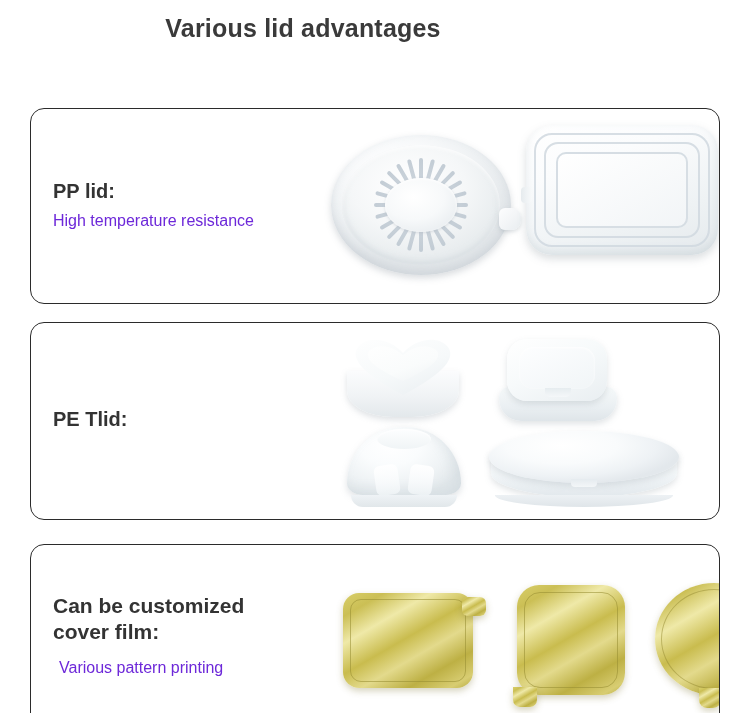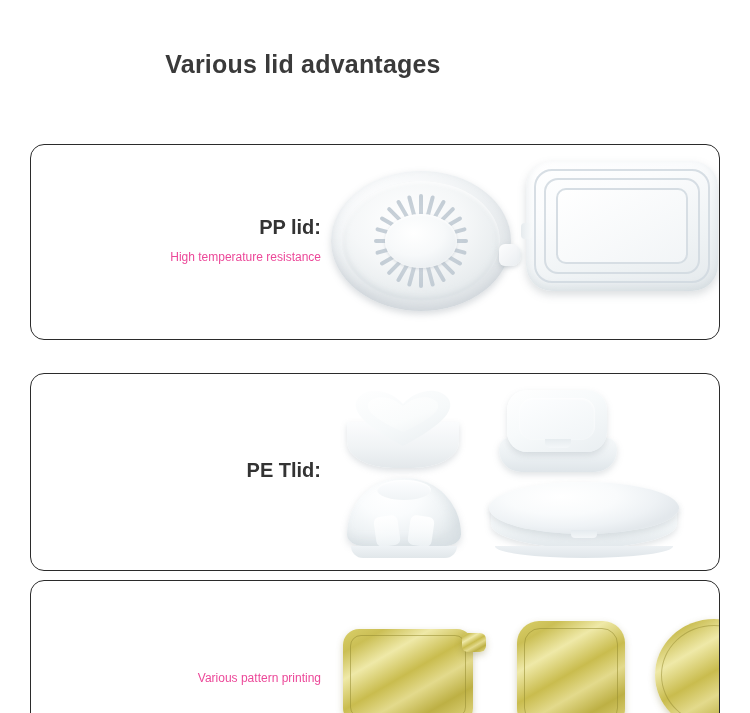--- a/index.html
+++ b/index.html
@@ -17,58 +17,56 @@
   .page-title {
     width: 606px;
     text-align: center;
     font-size: 25px;
     font-weight: bold;
     color: #3a3a3a;
     letter-spacing: 0.2px;
     padding-top: 12px;
     height: 48px;
     line-height: 32px;
-    margin-top: 36px;
   }
 
   
   .cards { position: relative; }
 
   .card {
     position: absolute;
     left: 30px;
     width: 690px;
     border: 1.3px solid #2b2b2b;
     border-radius: 14px;
     background: #ffffff;
     display: flex;
     align-items: center;
     overflow: hidden;
   }
   #card-pp  { top: 60px;  height: 196px; }
-  #card-pet { top: 289px; height: 198px; }
+  #card-pet { top: 274px; height: 198px; }
   #card-gold{ top: 496px; height: 186px; }
 
   .card-text {
     width: 290px;
     padding-left: 22px;
     flex: 0 0 290px;
-    text-align: right;
   }
   .card-heading {
     font-size: 20px;
     font-weight: bold;
     color: #333333;
     line-height: 25px;
     margin-bottom: 4px;
     white-space: pre-line;
   }
   .card-sub {
-    font-size: 12px;
-    color: #ec4899;
+    font-size: 16px;
+    color: #6d28d9;
     line-height: 26px;
     white-space: pre-line;
   }
   #card-gold .card-heading { font-size: 21px; line-height: 26px; }
   #card-gold .card-sub { padding-left: 6px; margin-top: 10px; }
 
   .card-figures {
     flex: 1 1 auto;
     height: 100%;
     position: relative;
@@ -389,20 +387,22 @@
           <div class="lip"></div>
           <div class="notch2"></div>
         </div>
 
       </div>
     </div>
   </section>
 
   <section class="card" id="card-gold">
     <div class="card-text">
+      <div class="card-heading">Can be customized
+cover film:</div>
       <div class="card-sub">Various pattern printing</div>
     </div>
     <div class="card-figures">
       <div class="gold-row">
 
         <div class="gold-rect gold-base">
           <div class="inner-line"></div>
           <div class="tab3 gold-base"></div>
         </div>
 

